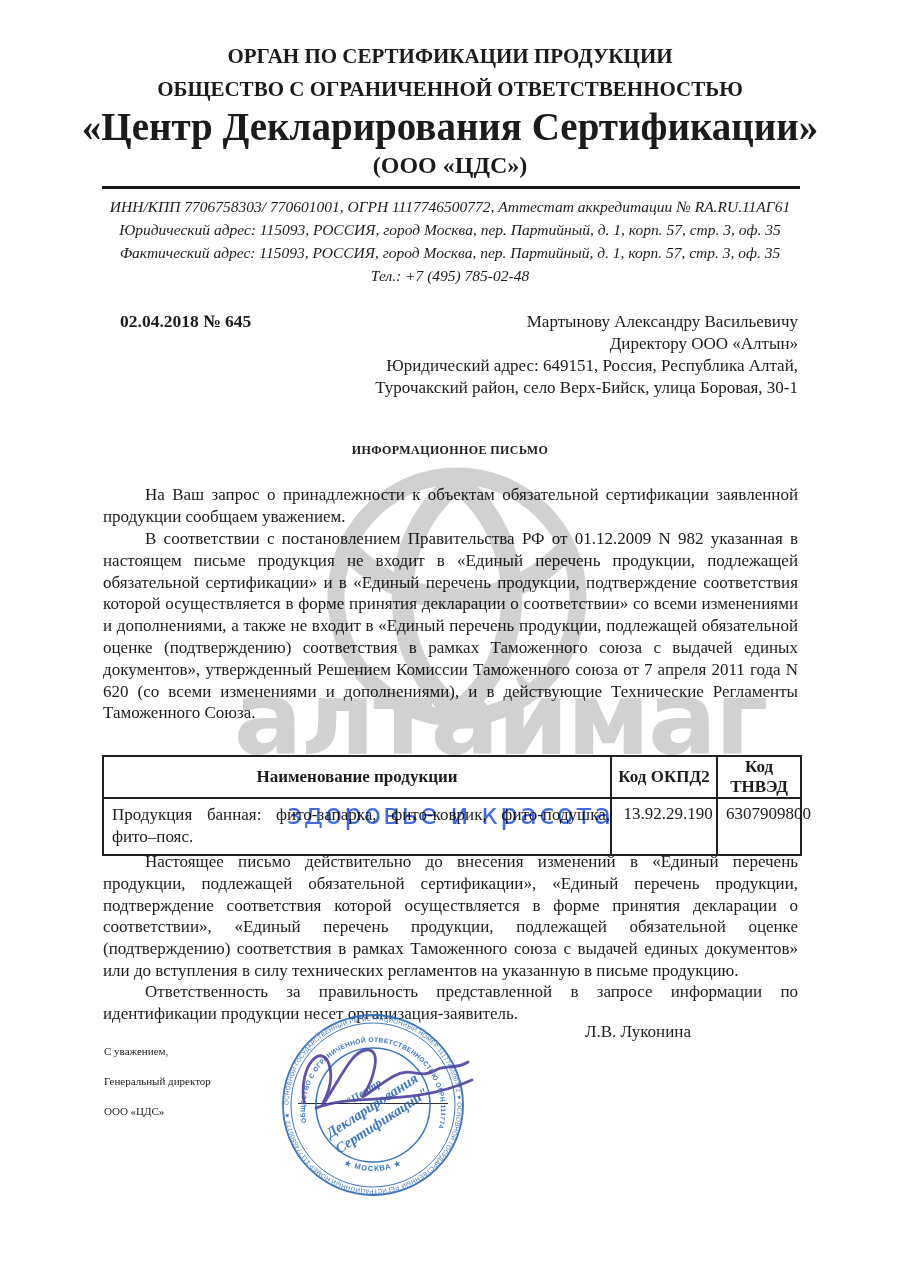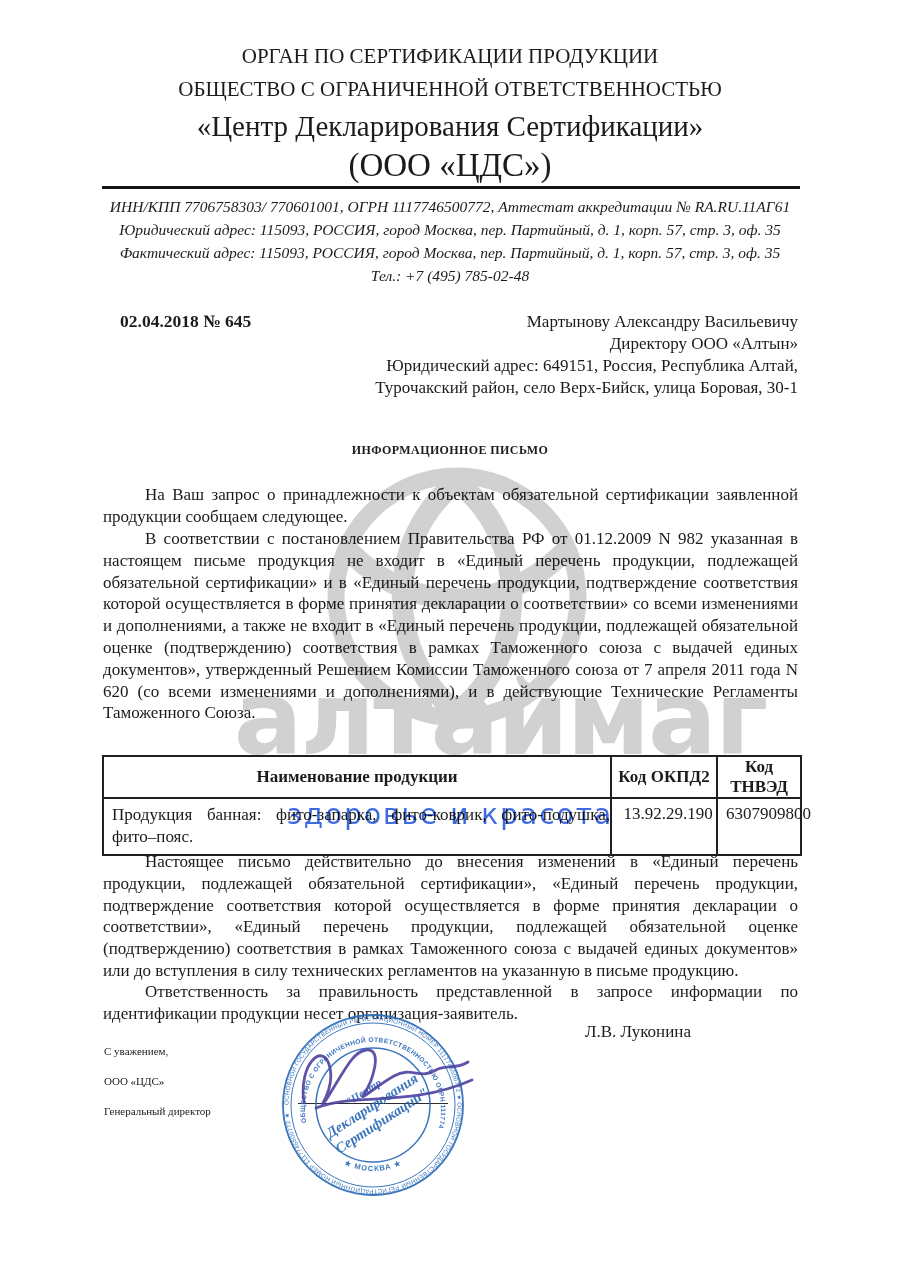--- a/index.html
+++ b/index.html
@@ -4,25 +4,25 @@
 <style>
   html,body { margin:0; padding:0; background:#8a8a8a; }
   .page {
     position:relative; width:900px; height:1283px; margin:0 auto;
     background:#ffffff; overflow:hidden;
     font-family:"Liberation Serif", serif; color:#1b1b1b;
   }
   .layer-content { position:absolute; inset:0; z-index:1; }
 
   
-  .hdr { position:absolute; top:40px; left:0; right:0; text-align:center; font-weight:normal; }
+  .hdr { position:absolute; top:40px; left:0; right:0; text-align:center; font-weight:bold; }
   .hdr .h1 { font-size:21px; line-height:33px; }
   .hdr .h2 { font-size:21px; line-height:33px; }
-  .hdr .h3 { font-size:29px; line-height:41px; }
-  .hdr .h4 { font-size:33px; line-height:37px; }
+  .hdr .h3 { font-size:39px; line-height:41px; }
+  .hdr .h4 { font-size:24px; line-height:37px; }
   .rule { position:absolute; top:186px; left:102px; width:698px; border-top:3.5px solid #151515; }
   .info { position:absolute; top:195px; left:0; right:0; text-align:center; font-size:15.5px; line-height:23px;font-style:italic; }
 
   .docnum { position:absolute; top:284px; left:120px; font-weight:bold; font-size:17.5px;margin-top:27px; }
 
   .recipient { position:absolute; top:311px; right:102px; text-align:right; font-size:17px; line-height:22px; }
 
   .title { position:absolute; top:443px; left:0; right:0; text-align:center; font-weight:bold; font-size:12px; letter-spacing:.4px; }
 
   .para { position:absolute; left:103px; width:695px; font-size:17px; line-height:21.8px; text-align:justify; text-indent:42px; }
@@ -88,21 +88,21 @@
 
     <div class="recipient">
       <div>Мартынову Александру Васильевичу</div>
       <div>Директору ООО «Алтын»</div>
       <div>Юридический адрес: 649151, Россия, Республика Алтай,</div>
       <div>Турочакский район, село Верх-Бийск, улица Боровая, 30-1</div>
     </div>
 
     <div class="title">ИНФОРМАЦИОННОЕ ПИСЬМО</div>
 
-    <div class="para p1">На Ваш запрос о принадлежности к объектам обязательной сертификации заявленной продукции сообщаем следующее.</div>
+    <div class="para p1">На Ваш запрос о принадлежности к объектам обязательной сертификации заявленной продукции сообщаем уважением.</div>
     <div class="para p2">В соответствии с постановлением Правительства РФ от 01.12.2009 N 982 указанная в настоящем письме продукция не входит в «Единый перечень продукции, подлежащей обязательной сертификации» и в «Единый перечень продукции, подтверждение соответствия которой осуществляется в форме принятия декларации о соответствии» со всеми изменениями и дополнениями, а также не входит в «Единый перечень продукции, подлежащей обязательной оценке (подтверждению) соответствия в рамках Таможенного союза с выдачей единых документов», утвержденный Решением Комиссии Таможенного союза от 7 апреля 2011 года N 620 (со всеми изменениями и дополнениями), и в действующие Технические Регламенты Таможенного Союза.</div>
 
     <table class="tbl">
       <colgroup>
           <col class="col-name">
           <col class="col-okpd">
           <col class="col-tnved">
         </colgroup>
       <thead>
         <tr>
@@ -118,22 +118,22 @@
           <td class="code">6307909800</td>
         </tr>
       </tbody>
     </table>
 
     <div class="para p3">Настоящее письмо действительно до внесения изменений в «Единый перечень продукции, подлежащей обязательной сертификации», «Единый перечень продукции, подтверждение соответствия которой осуществляется в форме принятия декларации о соответствии», «Единый перечень продукции, подлежащей обязательной оценке (подтверждению) соответствия в рамках Таможенного союза с выдачей единых документов» или до вступления в силу технических регламентов на указанную в письме продукцию.</div>
     <div class="para p4">Ответственность за правильность представленной в запросе информации по идентификации продукции несет организация-заявитель.</div>
 
     <div class="closing">
       <div>С уважением,</div>
+      <div>Генеральный директор</div>
       <div>ООО «ЦДС»</div>
-      <div>Генеральный директор</div>
     </div>
     <div class="sig-line"></div>
     <div class="sig-name">Л.В. Луконина</div>
   </div>
 
   <div class="wm-layer">
     <svg class="wm-globe" viewBox="0 0 290 290">
       <g fill="none" stroke="#c9c9c9" stroke-linecap="round">
         <circle cx="145" cy="145" r="121" stroke-width="17"></circle>
         <path d="M145,30 C72,86 72,204 145,260" stroke-width="21"></path>

